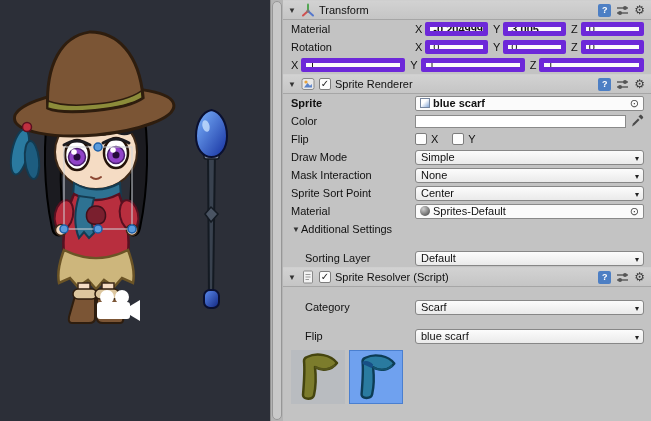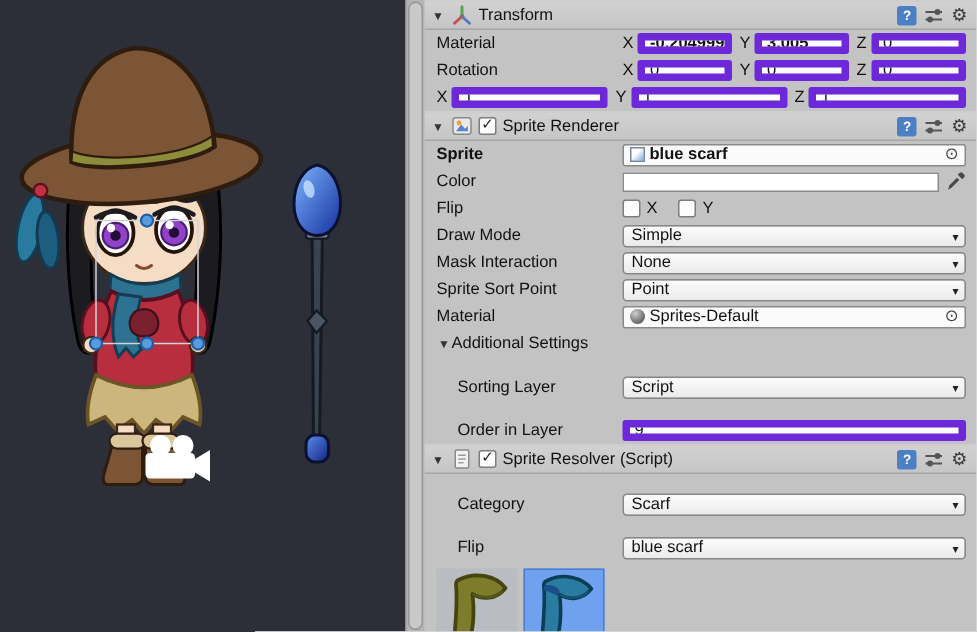--- a/index.html
+++ b/index.html
@@ -342,21 +342,21 @@
           <span>None</span>
           <span class="dd-arrow">▾</span>
         </div>
       </div>
     </div>
 
     <div class="row">
       <span class="label">Sprite Sort Point</span>
       <div class="value">
         <div class="dropdown">
-          <span>Point</span>
+          <span>Center</span>
           <span class="dd-arrow">▾</span>
         </div>
       </div>
     </div>
 
     <div class="row">
       <span class="label">Material</span>
       <div class="value">
         <div class="objfield">
           <span class="mat-ico"></span>
@@ -368,32 +368,26 @@
 
     <div class="row">
       <span class="foldout">▼</span>
       <span>Additional Settings</span>
     </div>
 
     <div class="row indent">
       <span class="label">Sorting Layer</span>
       <div class="value">
         <div class="dropdown">
-          <span>Script</span>
-          <span class="dd-arrow">▾</span>
-        </div>
-      </div>
-    </div>
-
-    <div class="row indent">
-      <span class="label">Order in Layer</span>
-      <div class="value">
-        <div class="field" style="flex:1;">9</div>
-      </div>
-    </div>
+          <span>Default</span>
+          <span class="dd-arrow">▾</span>
+        </div>
+      </div>
+    </div>
+
 
     <div class="comp-header">
       <span class="foldout">▼</span>
       <span style="display:flex;">
         <svg width="14" height="14" viewBox="0 0 14 14">
             <rect x="2.5" y="1" width="9" height="12" rx="1" fill="#f2f2f2" stroke="#8a8a8a"></rect>
             <g stroke="#9a9a9a" stroke-width="1">
               <line x1="4.5" y1="4.5" x2="9.5" y2="4.5"></line>
               <line x1="4.5" y1="7" x2="9.5" y2="7"></line>
               <line x1="4.5" y1="9.5" x2="8" y2="9.5"></line>

